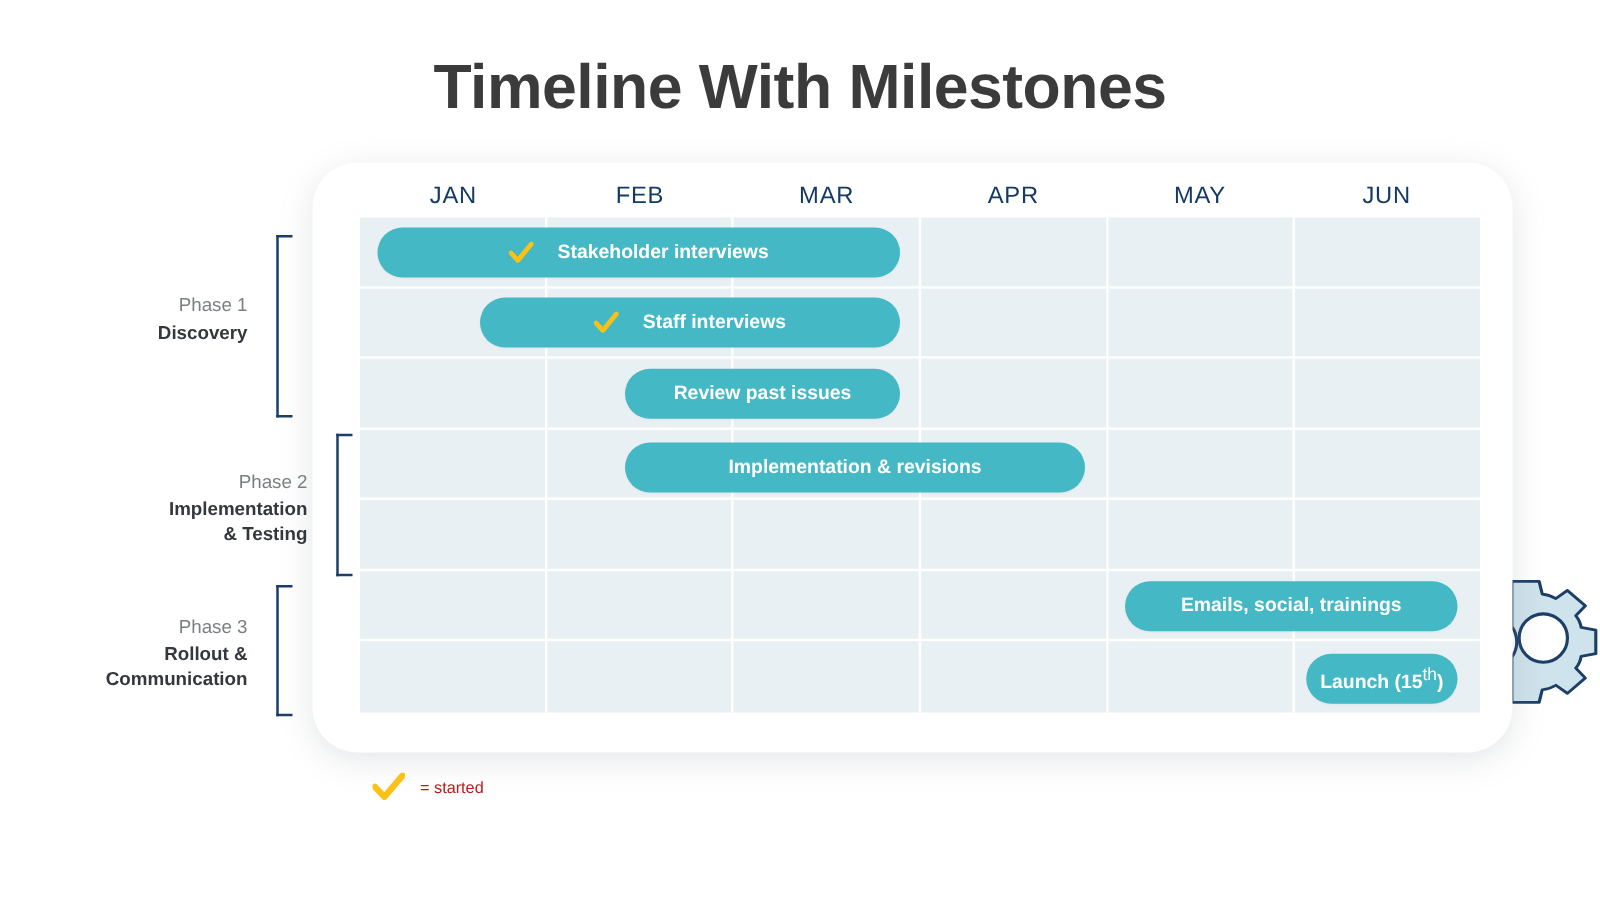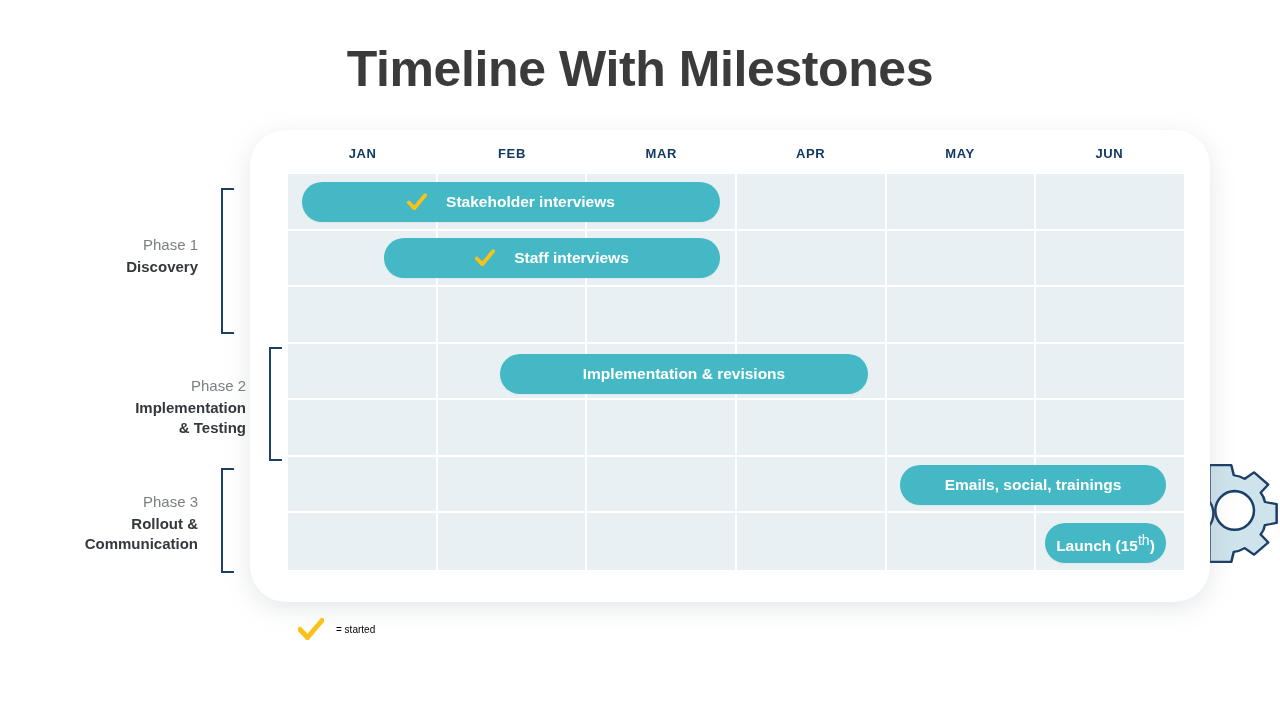--- a/index.html
+++ b/index.html
@@ -62,22 +62,22 @@
     left: 288px;
     top: 146px;
     width: 896px;
     height: 28px;
     display: flex;
     z-index: 4;
   }
   .month-label {
     flex: 1 1 0;
     text-align: center;
-    font-size: 13px;
-    font-weight: bold;
+    font-size: 19px;
+    font-weight: normal;
     color: #123a63;
     letter-spacing: 0.6px;
   }
 
   
   #timeline-grid {
     position: absolute;
     left: 288px;
     top: 174px;
     width: 896px;
@@ -174,22 +174,22 @@
   #legend {
     position: absolute;
     left: 298px;
     top: 618px;
     display: flex;
     align-items: center;
     gap: 12px;
     z-index: 6;
   }
   #legend .legend-text {
-    font-size: 10px;
-    color: #000000;
+    font-size: 13px;
+    color: #b91c1c;
   }
   .legend-check { width: 26px; height: 22px; }
 </style>
 </head>
 <body>
 
 <div id="slide">
 
   <div id="page-title">Timeline With Milestones</div>
 
@@ -286,20 +286,23 @@
 
     <div class="task-bar" style="left:96px; top:64px; width:336px;">
       <span class="check-mark">
         <svg viewBox="0 0 22 20" width="20" height="18" aria-hidden="true">
           <path d="M2 10.5 L8 17 L20 2.5" fill="none" stroke="#fcc116" stroke-width="4.2" stroke-linecap="round" stroke-linejoin="round"></path>
         </svg>
       </span>
       <span class="bar-label">Staff interviews</span>
     </div>
 
+    <div class="task-bar" style="left:212px; top:121px; width:220px;">
+      <span class="bar-label">Review past issues</span>
+    </div>
 
     <div class="task-bar" style="left:212px; top:180px; width:368px;">
       <span class="bar-label">Implementation &amp; revisions</span>
     </div>
 
 
     <div class="task-bar" style="left:612px; top:291px; width:266px;">
       <span class="bar-label">Emails, social, trainings</span>
     </div>
 

